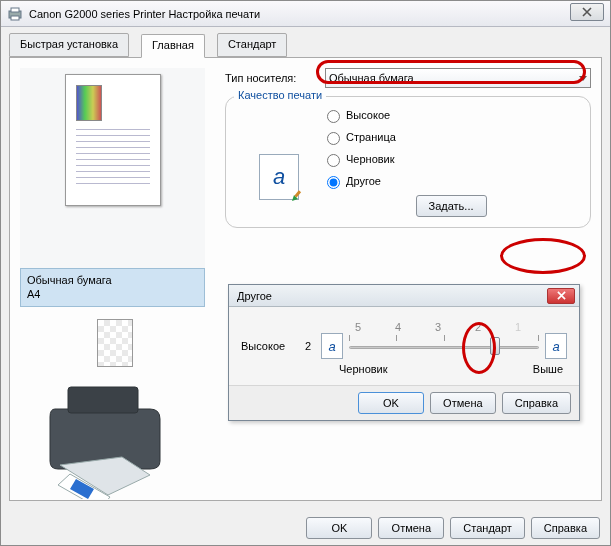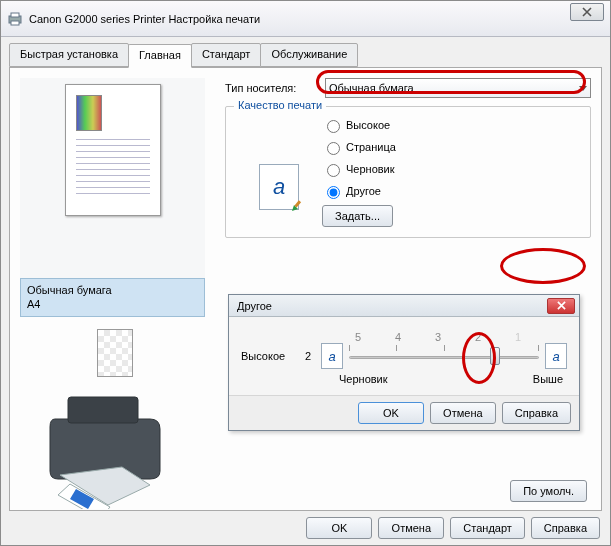--- a/index.html
+++ b/index.html
@@ -1,50 +1,50 @@
 <!DOCTYPE html>
 <html><head>
 <meta charset="utf-8">
 <style>
   * { box-sizing: border-box; font-family: "Segoe UI", Tahoma, sans-serif; font-size: 11px; }
   body { margin: 0; background: #fff; }
   .window { width: 611px; height: 546px; background: #f0f0f0; border: 1px solid #8b8b8b; position: relative; }
-  .titlebar { height: 36px; background: linear-gradient(#faf9fb,#e7e9ef); border-bottom: 1px solid #b6b9c2; display: flex; align-items: center; padding: 7px 6px; font-size: 12px; }
+  .titlebar { height: 26px; background: linear-gradient(#faf9fb,#e7e9ef); border-bottom: 1px solid #b6b9c2; display: flex; align-items: center; padding: 7px 6px; font-size: 12px; }
   .titlebar .pticon { width: 16px; height: 16px; margin-right: 6px; }
   .titlebar .close { position: absolute; right: 6px; top: 2px; width: 34px; height: 18px; border:1px solid #7c8590; border-radius:2px; background:linear-gradient(#f2f2f2,#d9dde1); display:flex;align-items:center;justify-content:center; color:#555; }
   .body { padding: 6px 8px 8px 8px; }
-  .tabs { display:flex; position:relative; z-index:2; }
+  .tabs { display:flex; position:relative; z-index:2;gap:13px; }
   .tab { padding: 4px 10px 5px 10px; border:1px solid #aaa; background:#ebedef; margin-right:-1px; border-top-left-radius:2px; border-top-right-radius:2px; cursor:default; }
   .tab.active { background:#fdfdfd; border-bottom-color:#fdfdfd; position:relative; top:1px; padding-bottom:6px;}
   .panel { border:1px solid #aaa; background:#fdfdfd; margin-top:0px; padding:10px; position:relative; height:444px; z-index:1;}
   .leftcol { position:absolute; left:10px; top:10px; width:190px; }
   .preview-box { width:185px; height:200px; border: none; display:flex; align-items:flex-start; justify-content:center; padding-top:6px; background:#f6f7f8;}
   .page-prev { width:96px; height:132px; background:#fff; border:1px solid #999; box-shadow:1px 1px 2px #aaa; position:relative; }
   .color-pv { position:absolute; left:10px; top:10px; width:26px; height:36px; background:linear-gradient(90deg,#55c,#5c5,#cc5,#c55); border:1px solid #888;}
   .lines-pv { position:absolute; left:10px; top:54px; right:10px; }
   .lines-pv div { height:1px; background:#b9b9d0; margin-bottom:5px; }
   .paper-label { width:185px; background:#cfe3f3; border:1px solid #9dbed6; padding:4px 6px; line-height:1.3;}
   .checker { width:36px; height:48px; background:repeating-conic-gradient(#e9e9e9 0 25%, #fff 0 50%) 0 0/12px 12px; border:1px solid #999; margin:12px auto;}
   .printer-img { width:150px; height:120px; margin:8px auto 0 auto; display:block;}
   .rightcol { margin-left:205px; }
   .row { display:flex; align-items:center; margin-bottom:8px; }
   .row .lbl { width:100px; }
   .sel { flex:1; height:20px; border:1px solid #888; background:linear-gradient(#fff,#eef1f5); padding:1px 3px; display:flex; align-items:center; justify-content:space-between; }
   .sel .arrow { border-left:4px solid transparent; border-right:4px solid transparent; border-top:5px solid #555; }
-  .group { border:1px solid #c9c9c9; border-radius:2px; padding:10px 10px 10px 10px; margin-top:4px; position:relative;}
+  .group { border:1px solid #c9c9c9; border-radius:12px; padding:10px 10px 10px 10px; margin-top:4px; position:relative;}
   .group .legend { position:absolute; top:-8px; left:8px; background:#fdfdfd; padding:0 4px; color:#1050a0;}
   .quality { display:flex; }
   .quality .iconcol { width:86px; display:flex; align-items:center; justify-content:center; padding-top:30px;}
   .a-icon { width:40px; height:46px; border:1px solid #9ab; background:#fff; display:flex; align-items:center; justify-content:center; font-size:22px; color:#1050a0; font-style:italic; position:relative;}
   .a-icon .pen { position:absolute; right:-6px; bottom:-4px; width:14px; height:14px;}
   .radios { flex:1; }
   .radios label { display:flex; align-items:center; margin-bottom:6px; }
   .radios input { margin-right:6px;}
   .btn { border:1px solid #8a9199; border-radius:3px; background:linear-gradient(#f8fafd,#dfe5ec); height:22px; padding:0 12px; display:inline-flex; align-items:center; justify-content:center; min-width:66px; cursor:default;}
-  .set-btn-row { text-align:left; margin-top:4px;}
+  .set-btn-row { text-align:center; margin-top:4px;}
   .bottom-buttons { position:absolute; right:10px; bottom:6px; display:flex; gap:6px;}
   .default-row { position:absolute; right:14px; bottom:8px;}
   
   .subdialog { position:absolute; left:218px; top:226px; width:352px; border:1px solid #7a8896; background:#f0f0f0; box-shadow:2px 2px 4px rgba(0,0,0,.2);}
   .sub-title { height:22px; background:linear-gradient(#eff3f6,#dce3ea); border-bottom:1px solid #b0b9c0; display:flex; align-items:center; justify-content:space-between; padding:0 4px 0 8px;}
   .sub-close { width:28px; height:16px; border:1px solid #a33; border-radius:2px; background:linear-gradient(#e77,#c33); color:#fff; display:flex;align-items:center; justify-content:center; font-size:10px;}
   .sub-body { padding:14px 12px 10px 12px; background:#f5f5f5;}
   .tick-col { width:40px; text-align:center; color:#888; font-size:11px;}
   .slider-row { display:flex; align-items:center; gap:6px;}
   .slider-track { flex:1; height:22px; position:relative; display:flex; align-items:center;}
@@ -74,21 +74,20 @@
           <path d="M1 1 L9 9 M9 1 L1 9" stroke="#555" stroke-width="1.6"></path>
         </svg>
     </div>
   </div>
 
   <div class="body">
     <div class="tabs">
       <div class="tab">Быстрая установка</div>
       <div class="tab active">Главная</div>
       <div class="tab">Стандарт</div>
-      <div class="tab">Обслуживание</div>
     </div>
 
     <div class="panel">
 
       <div class="leftcol">
         <div class="preview-box">
           <div class="page-prev">
             <div class="color-pv"></div>
             <div class="lines-pv">
               <div></div>
@@ -210,23 +209,20 @@
             <div style="width:4px;"></div>
           </div>
         </div>
         <div class="sub-footer">
           <span class="btn" style="border-color:#4a90d9;">OK</span>
           <span class="btn">Отмена</span>
           <span class="btn">Справка</span>
         </div>
       </div>
 
-      <div class="default-row">
-        <span class="btn">По умолч.</span>
-      </div>
 
       <div class="hl rect" style="left:306px; top:2px; width:270px; height:24px;"></div>
       <div class="hl" style="left:490px; top:180px; width:86px; height:36px;"></div>
       <div class="hl" style="left:452px; top:264px; width:34px; height:52px;"></div>
 
     </div>
   </div>
 
   <div class="bottom-buttons">
     <span class="btn">OK</span>

